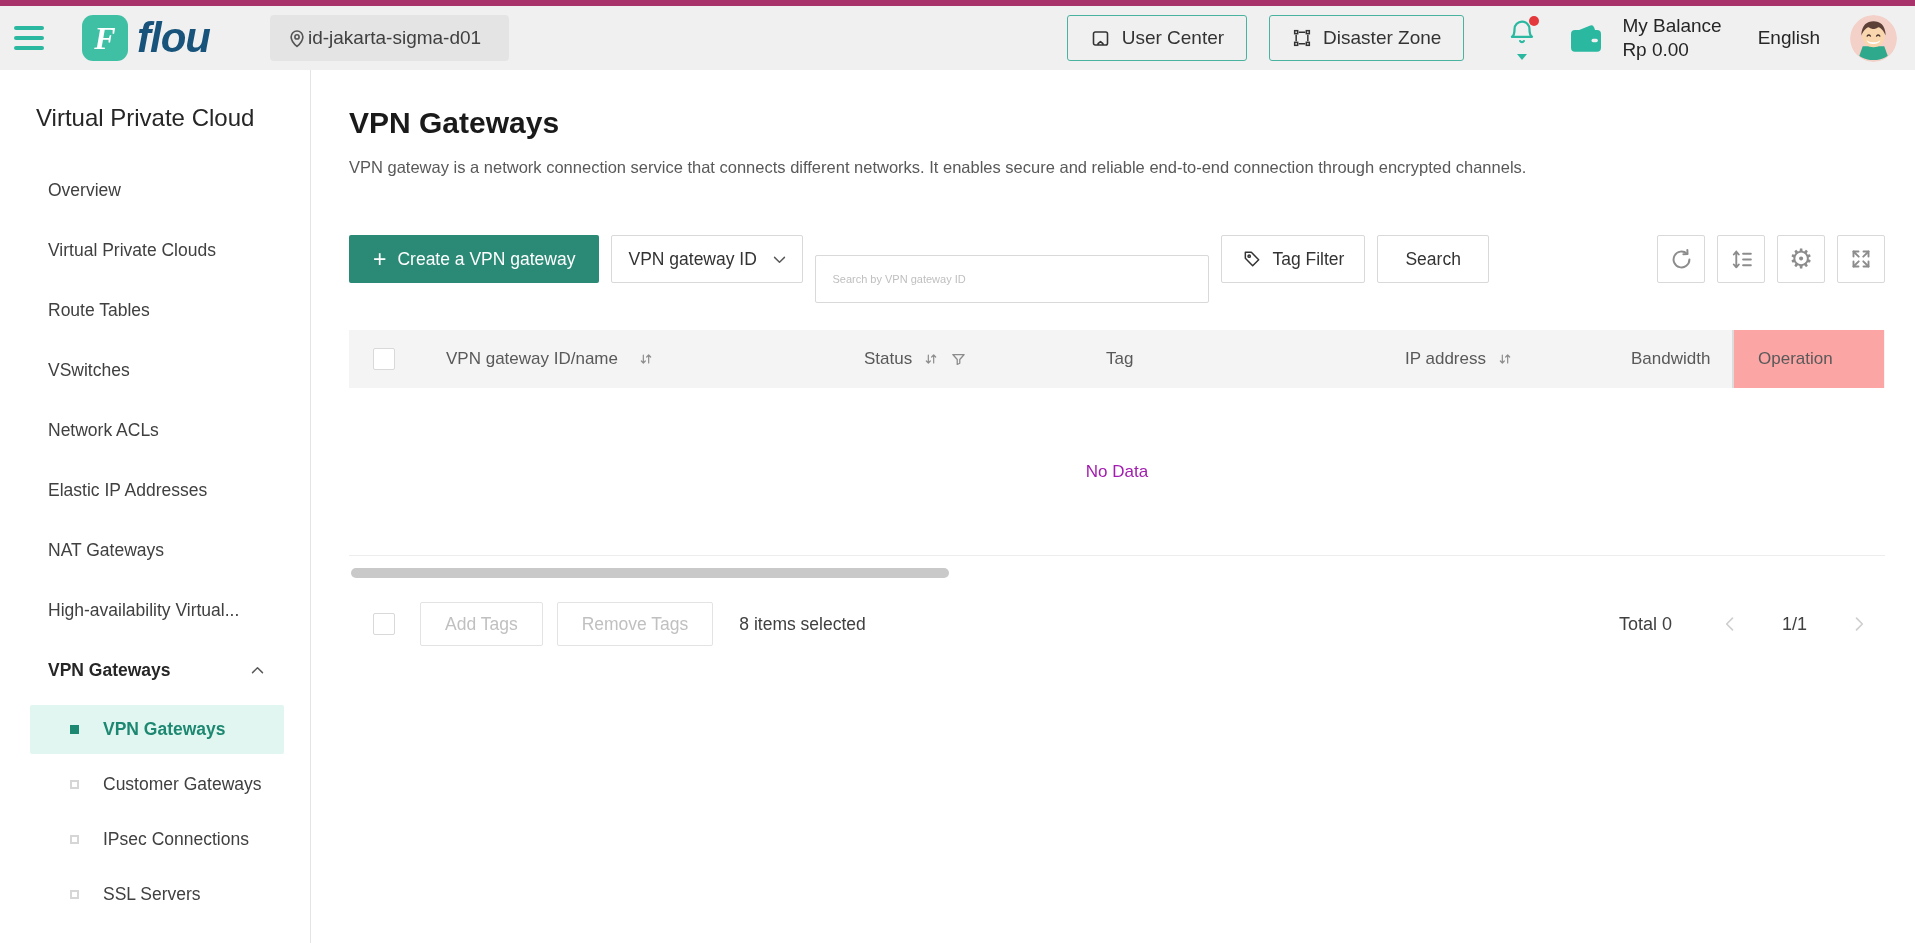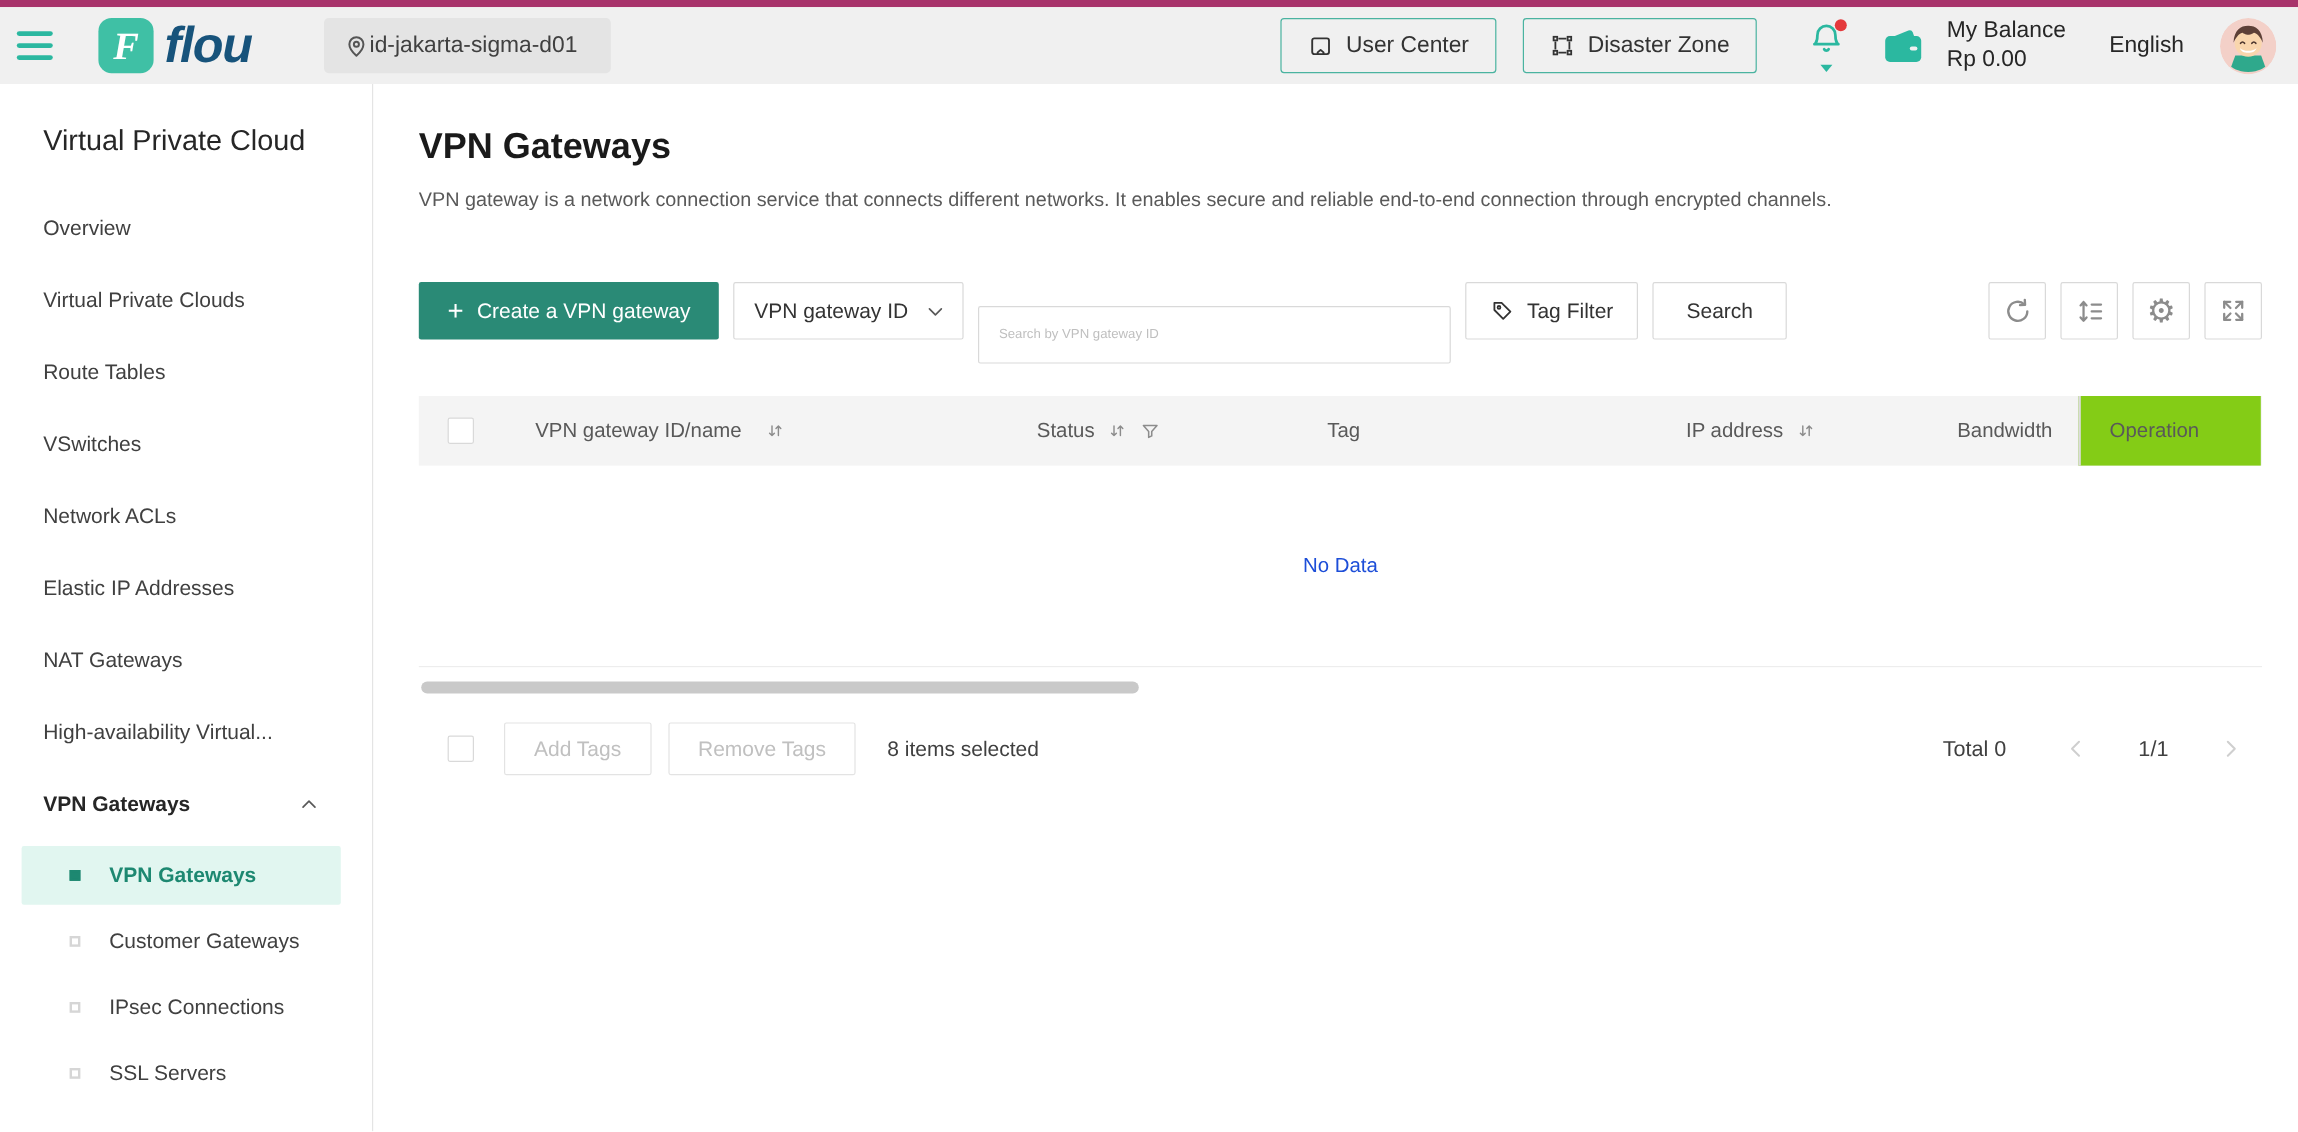--- a/index.html
+++ b/index.html
@@ -33,21 +33,21 @@
   .language { margin-left:36px; font-size:19px; color:#262626; cursor:pointer; }
   .avatar { margin-left:30px; width:47px; height:47px; border-radius:50%; overflow:hidden; cursor:pointer; flex:none; }
 
   
   .body { display:flex; height:873px; }
   .sidebar { width:311px; flex:none; border-right:1px solid #e4e4e4; padding-top:34px; }
   .main { flex:1; padding:0 30px 0 38px; }
 
   
   .sidebar-title { font-size:24px; color:#262626; padding-left:36px; font-weight:400; }
-  .nav { margin-top:28px; }
+  .nav { margin-top:28px;padding-left:12px; }
   .nav-item { height:60px; display:flex; align-items:center; padding-left:36px; font-size:17.5px; color:#404040; cursor:pointer; }
   .group-header { height:60px; display:flex; align-items:center; justify-content:space-between; padding:0 44px 0 36px;
                   font-size:17.5px; font-weight:700; color:#262626; cursor:pointer; }
   .group-header svg { color:#595959; }
   .sub-item { height:49px; margin:5px 26px 6px 18px; border-radius:2px; display:flex; align-items:center; gap:24px;
               padding-left:40px; font-size:17.5px; color:#404040; cursor:pointer; }
   .bullet { width:9px; height:9px; flex:none; border:2px solid #d6d6d6; background:transparent; }
   .sub-item.active { background:#e1f6f0; color:#1d8871; font-weight:700; }
   .sub-item.active .bullet { background:#1d8871; border-color:#1d8871; }
 
@@ -77,26 +77,26 @@
 
   
   .table-header { margin-top:27px; height:58px; background:#f4f4f4; display:flex; align-items:center; font-size:17px; color:#595959; }
   .th { display:flex; align-items:center; gap:11px; flex:none; }
   .th-check { width:97px; padding-left:24px; }
   .th-id { width:418px;gap:20px; }
   .th-status { width:242px; }
   .th-tag { width:299px; }
   .th-ip { width:226px; }
   .th-bw { width:101px; }
-  .th-op { width:152px; border-left:2px solid #dcdcdc; align-self:stretch; display:flex; align-items:center; padding-left:24px; background:#84cc16; }
+  .th-op { width:152px; border-left:2px solid #dcdcdc; align-self:stretch; display:flex; align-items:center; padding-left:24px; background:#fca5a5; }
   .sort-icon, .filter-icon { color:#8c8c8c; display:flex; cursor:pointer; }
   .checkbox { width:22px; height:22px; background:#fff; border:1px solid #d9d9d9; border-radius:2px; cursor:pointer; flex:none; }
 
   .table-body { height:168px; border-bottom:1px solid #ededed; display:flex; align-items:center; justify-content:center; }
-  .no-data { font-size:17px; color:#1d4ed8; }
+  .no-data { font-size:17px; color:#a21caf; }
 
   .hscrollbar { margin-top:12px; height:10px; position:relative; }
   .hscroll-thumb { position:absolute; left:2px; top:0; width:598px; height:10px; background:#c9c9c9; border-radius:5px; cursor:pointer; }
 
   
   .footer-bar { margin-top:24px; display:flex; align-items:center; height:44px; }
   .footer-bar .checkbox { margin-left:24px; }
   .btn-disabled { height:44px; background:#fff; border:1px solid #e3e3e3; border-radius:2px; padding:0 24px;
                   font-size:17.5px; color:#c0c0c0; font-family:inherit; cursor:not-allowed; }
   .btn-add { margin-left:25px; }

